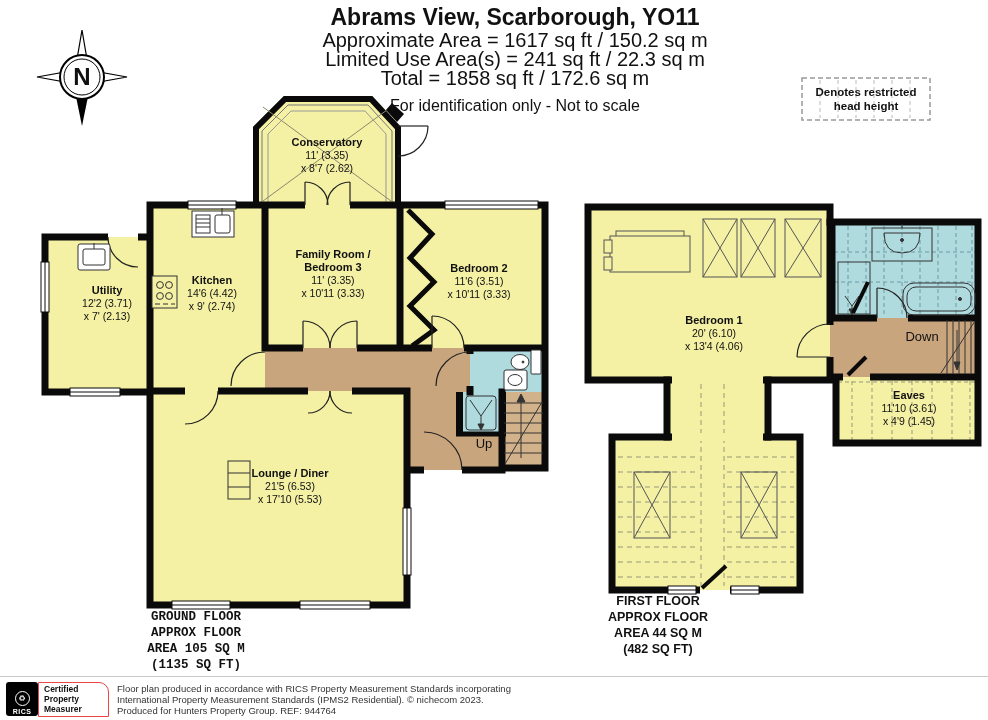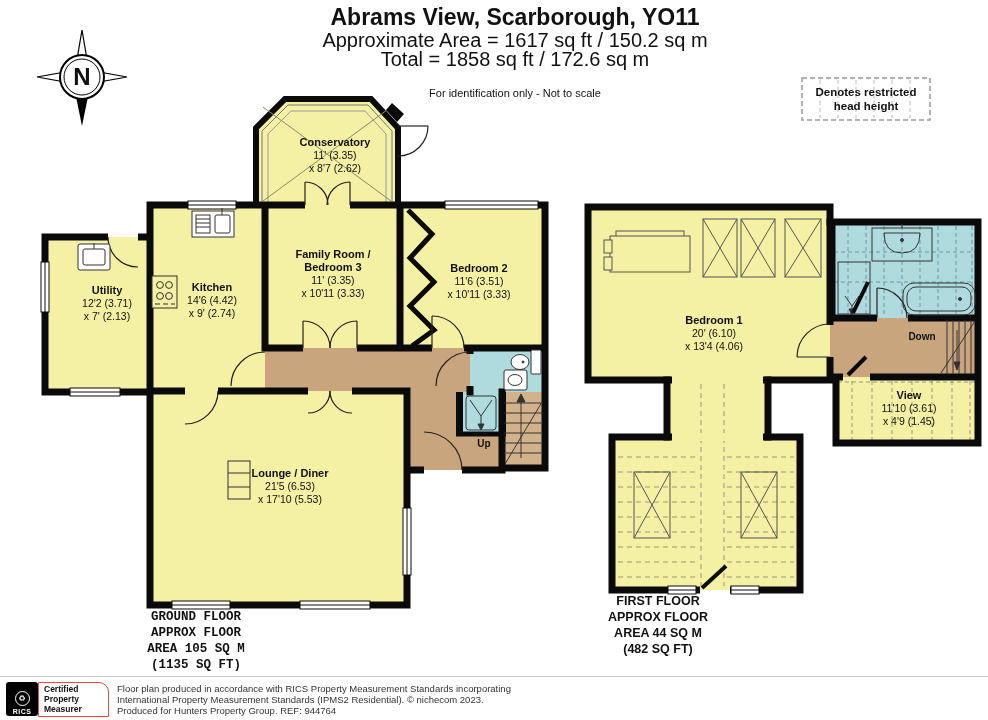--- a/index.html
+++ b/index.html
@@ -3,26 +3,26 @@
 <meta charset="utf-8">
 <style>
   html,body{margin:0;padding:0;background:#fff;}
   #canvas{position:relative;width:988px;height:720px;background:#fff;overflow:hidden;
           font-family:"Liberation Sans",sans-serif;color:#111;}
   #plan-svg{position:absolute;left:0;top:0;}
   .abs{position:absolute;}
   .ctr{position:absolute;transform:translate(-50%,-50%);text-align:center;white-space:nowrap;}
   .room-name{font-weight:bold;font-size:11px;line-height:13px;color:#111;}
   .room-dim{font-size:10.5px;line-height:13px;color:#111;}
-  .stair-lbl{font-weight:bold;font-size:10px;color:#111;}
+  .stair-lbl{font-weight:normal;font-size:13px;color:#111;}
   .cap-line{font-weight:bold;font-size:12.5px;line-height:16px;color:#111;}
   .hdr{left:290px;top:4px;width:450px;text-align:center;}
   .hdr-title{font-weight:bold;font-size:23px;line-height:26px;}
   .hdr-line{font-size:20px;line-height:18px;margin-top:1px;}
-  .hdr-note{font-size:11px;margin-top:19px;}
+  .hdr-note{font-size:16px;margin-top:10px;}
   .legend-text{font-weight:bold;font-size:11.5px;line-height:14px;}
   .footer-sep{left:0;top:676px;width:988px;height:1px;background:#c8c8c8;}
   .rics-box{left:6px;top:682px;width:32px;height:34px;background:#000;border-radius:3px;
             display:flex;flex-direction:column;align-items:center;justify-content:flex-end;}
   .rics-circle{width:13px;height:13px;border:1.5px solid #fff;border-radius:50%;margin-bottom:1px;
                display:flex;align-items:center;justify-content:center;color:#fff;font-size:8px;line-height:8px;}
   .rics-word{color:#fff;font-weight:bold;font-size:7px;line-height:9px;letter-spacing:.5px;}
   .badge-box{left:38px;top:682px;width:64px;height:32px;background:#fff;border:1px solid #ef4444;
              border-radius:0 10px 0 0;padding:1px 0 0 5px;}
   .badge-line{font-weight:bold;font-size:8.5px;line-height:10px;color:#111;}
@@ -338,44 +338,45 @@
           <line x1="874" y1="80" x2="874" y2="118"></line>
       <line x1="892" y1="80" x2="892" y2="118"></line>
           <line x1="910" y1="80" x2="910" y2="118"></line>
     </g>
   </g>
 </svg>
 
 <div class="abs hdr">
   <div class="hdr-title">Abrams View, Scarborough, YO11</div>
   <div class="hdr-line">Approximate Area = 1617 sq ft / 150.2 sq m</div>
+  <div class="hdr-line">Limited Use Area(s) = 241 sq ft / 22.3 sq m</div>
   <div class="hdr-line">Total = 1858 sq ft / 172.6 sq m</div>
   <div class="hdr-note">For identification only - Not to scale</div>
 </div>
 
 <div class="ctr compass-n" style="left:82px;top:77px;">N</div>
 
 <div class="ctr legend-text" style="left:866px;top:99px;">
   <div>Denotes restricted</div>
   <div>head height</div>
 </div>
 
-<div class="ctr" style="left:335px;top:155px;">
+<div class="ctr" style="left:327px;top:155px;">
   <div class="room-name">Conservatory</div>
   <div class="room-dim">11' (3.35)</div>
   <div class="room-dim">x 8'7 (2.62)</div>
 </div>
 
 <div class="ctr" style="left:107px;top:303px;">
   <div class="room-name">Utility</div>
   <div class="room-dim">12'2 (3.71)</div>
   <div class="room-dim">x 7' (2.13)</div>
 </div>
 
-<div class="ctr" style="left:212px;top:300px;">
+<div class="ctr" style="left:212px;top:293px;">
   <div class="room-name">Kitchen</div>
   <div class="room-dim">14'6 (4.42)</div>
   <div class="room-dim">x 9' (2.74)</div>
 </div>
 
 <div class="ctr" style="left:333px;top:274px;text-align:center;">
   <div class="room-name">Family Room /</div>
   <div class="room-name">Bedroom 3</div>
   <div class="room-dim">11' (3.35)</div>
   <div class="room-dim">x 10'11 (3.33)</div>
@@ -404,21 +405,21 @@
 
 <div class="ctr" style="left:714px;top:333px;">
   <div class="room-name">Bedroom 1</div>
   <div class="room-dim">20' (6.10)</div>
   <div class="room-dim">x 13'4 (4.06)</div>
 </div>
 
 <div class="ctr stair-lbl" style="left:922px;top:336px;">Down</div>
 
 <div class="ctr" style="left:909px;top:408px;">
-  <div class="room-name">View</div>
+  <div class="room-name">Eaves</div>
   <div class="room-dim">11'10 (3.61)</div>
   <div class="room-dim">x 4'9 (1.45)</div>
 </div>
 
 <div class="ctr" style="left:658px;top:625px;">
   <div class="cap-line">FIRST FLOOR</div>
   <div class="cap-line">APPROX FLOOR</div>
   <div class="cap-line">AREA 44 SQ M</div>
   <div class="cap-line">(482 SQ FT)</div>
 </div>

